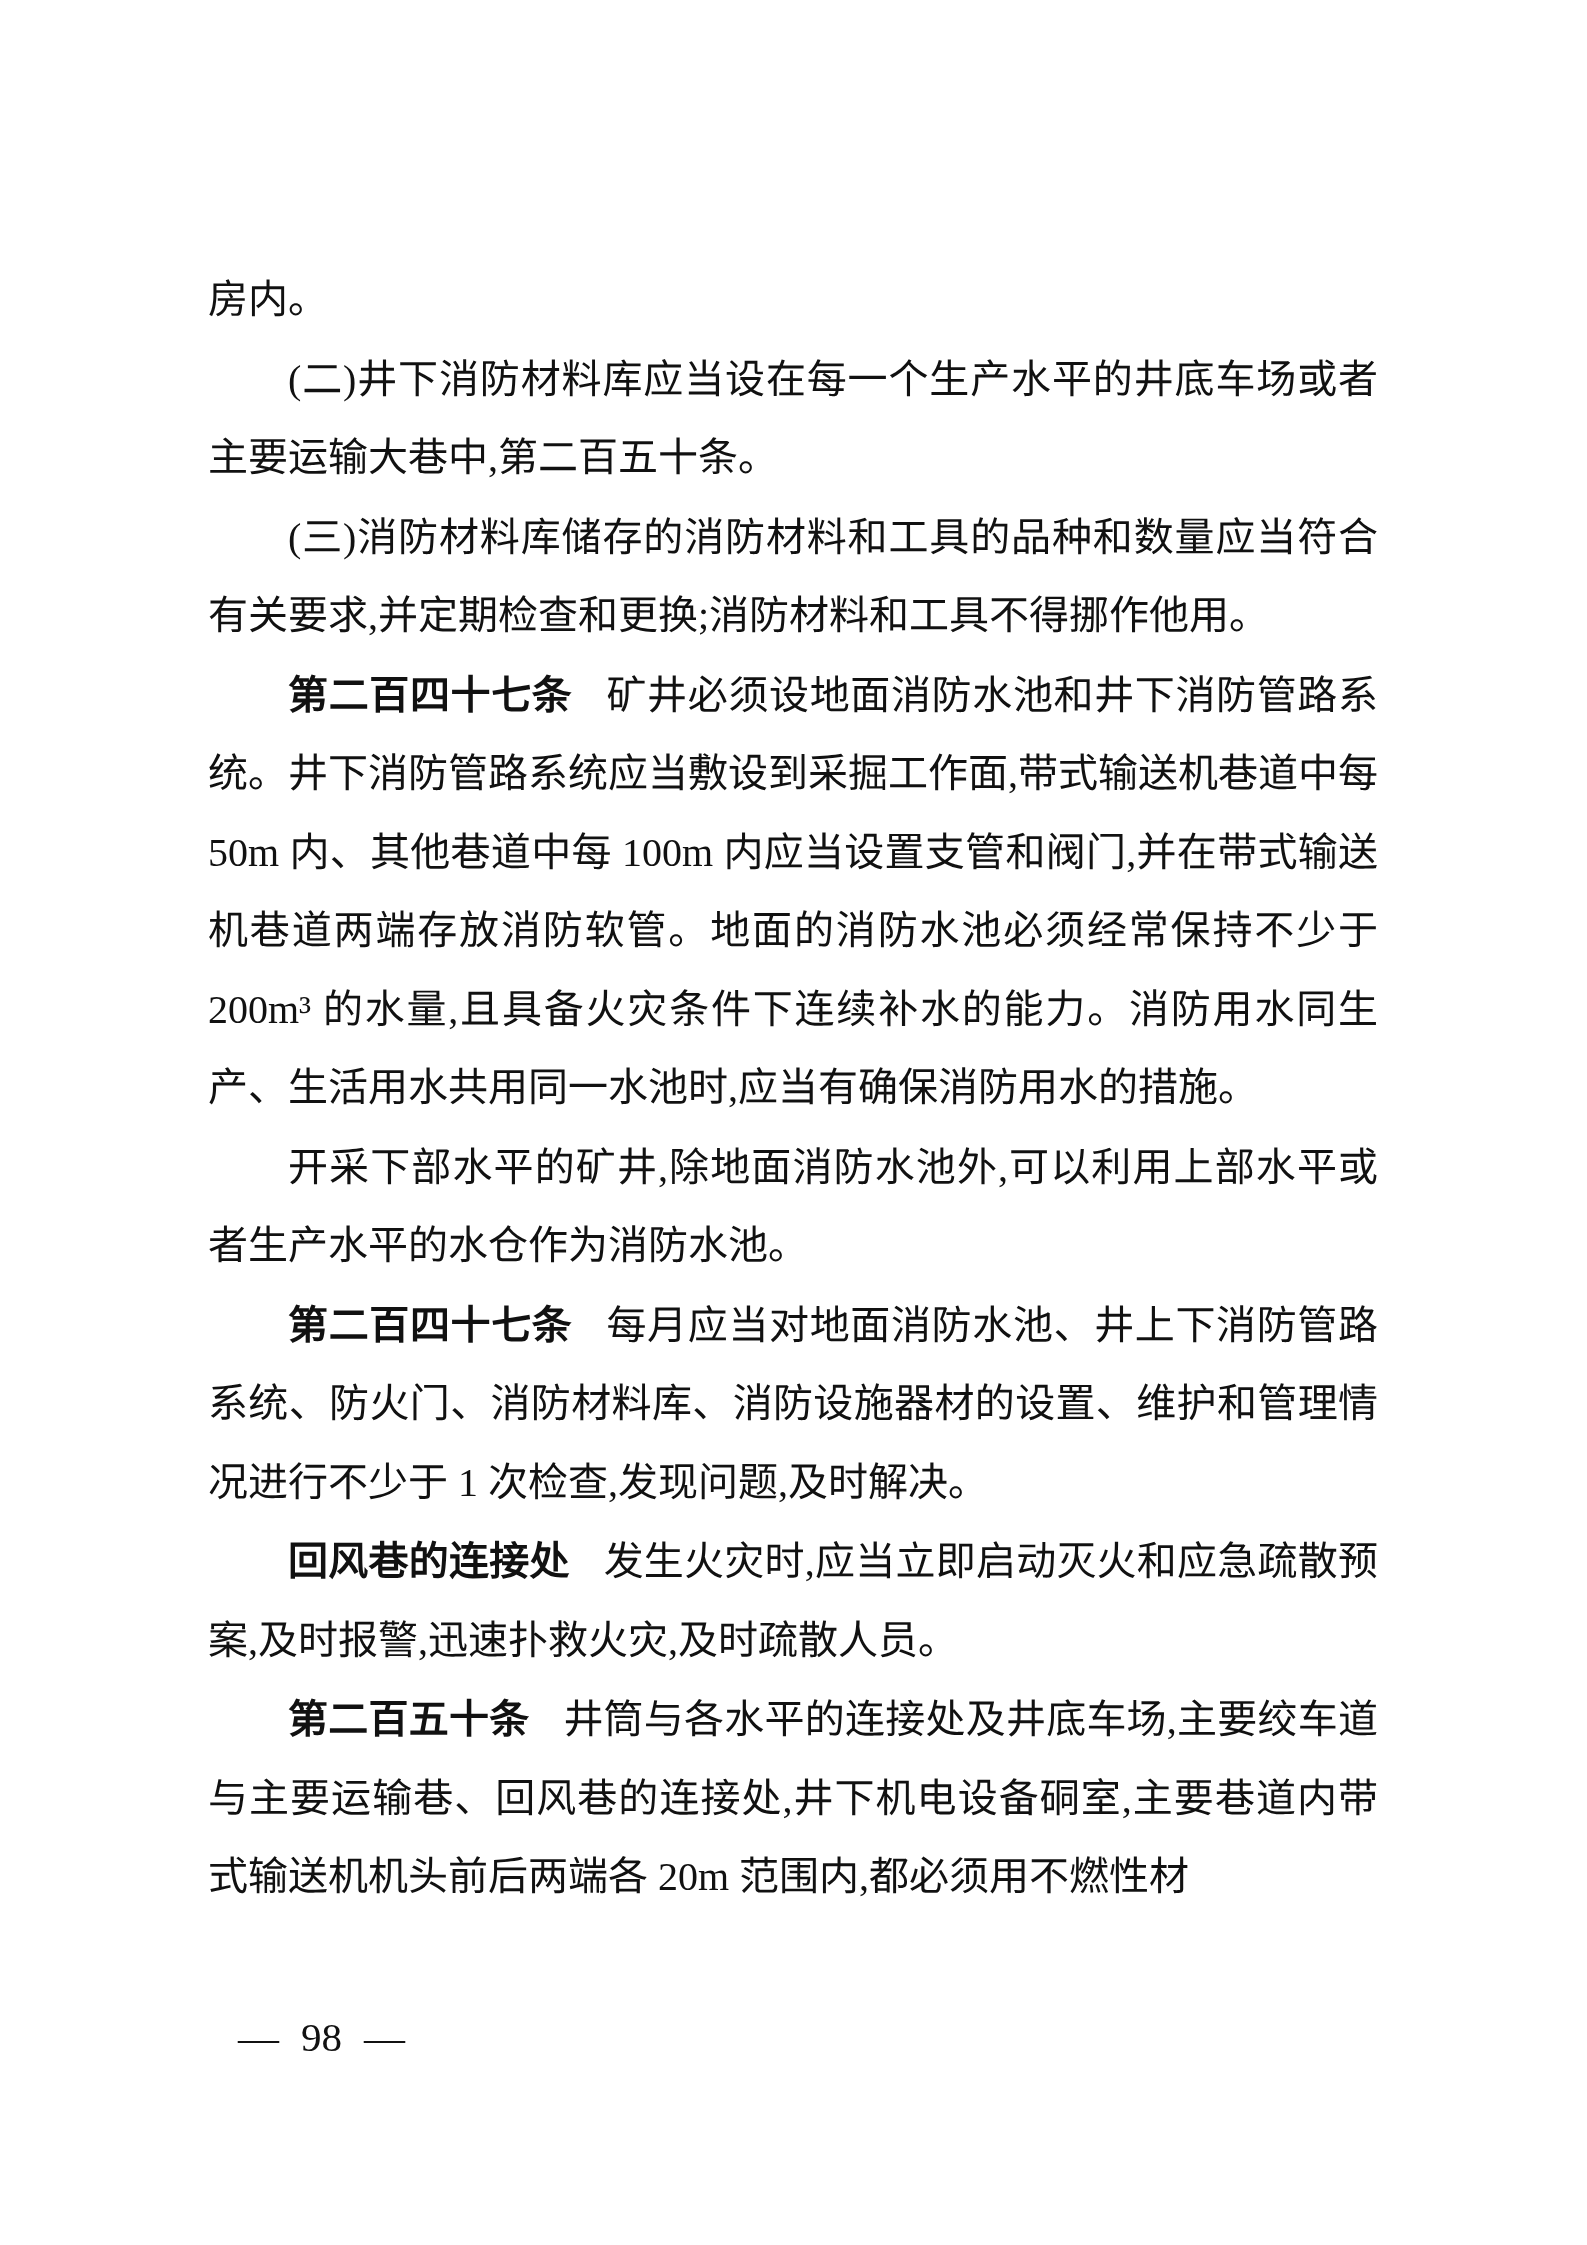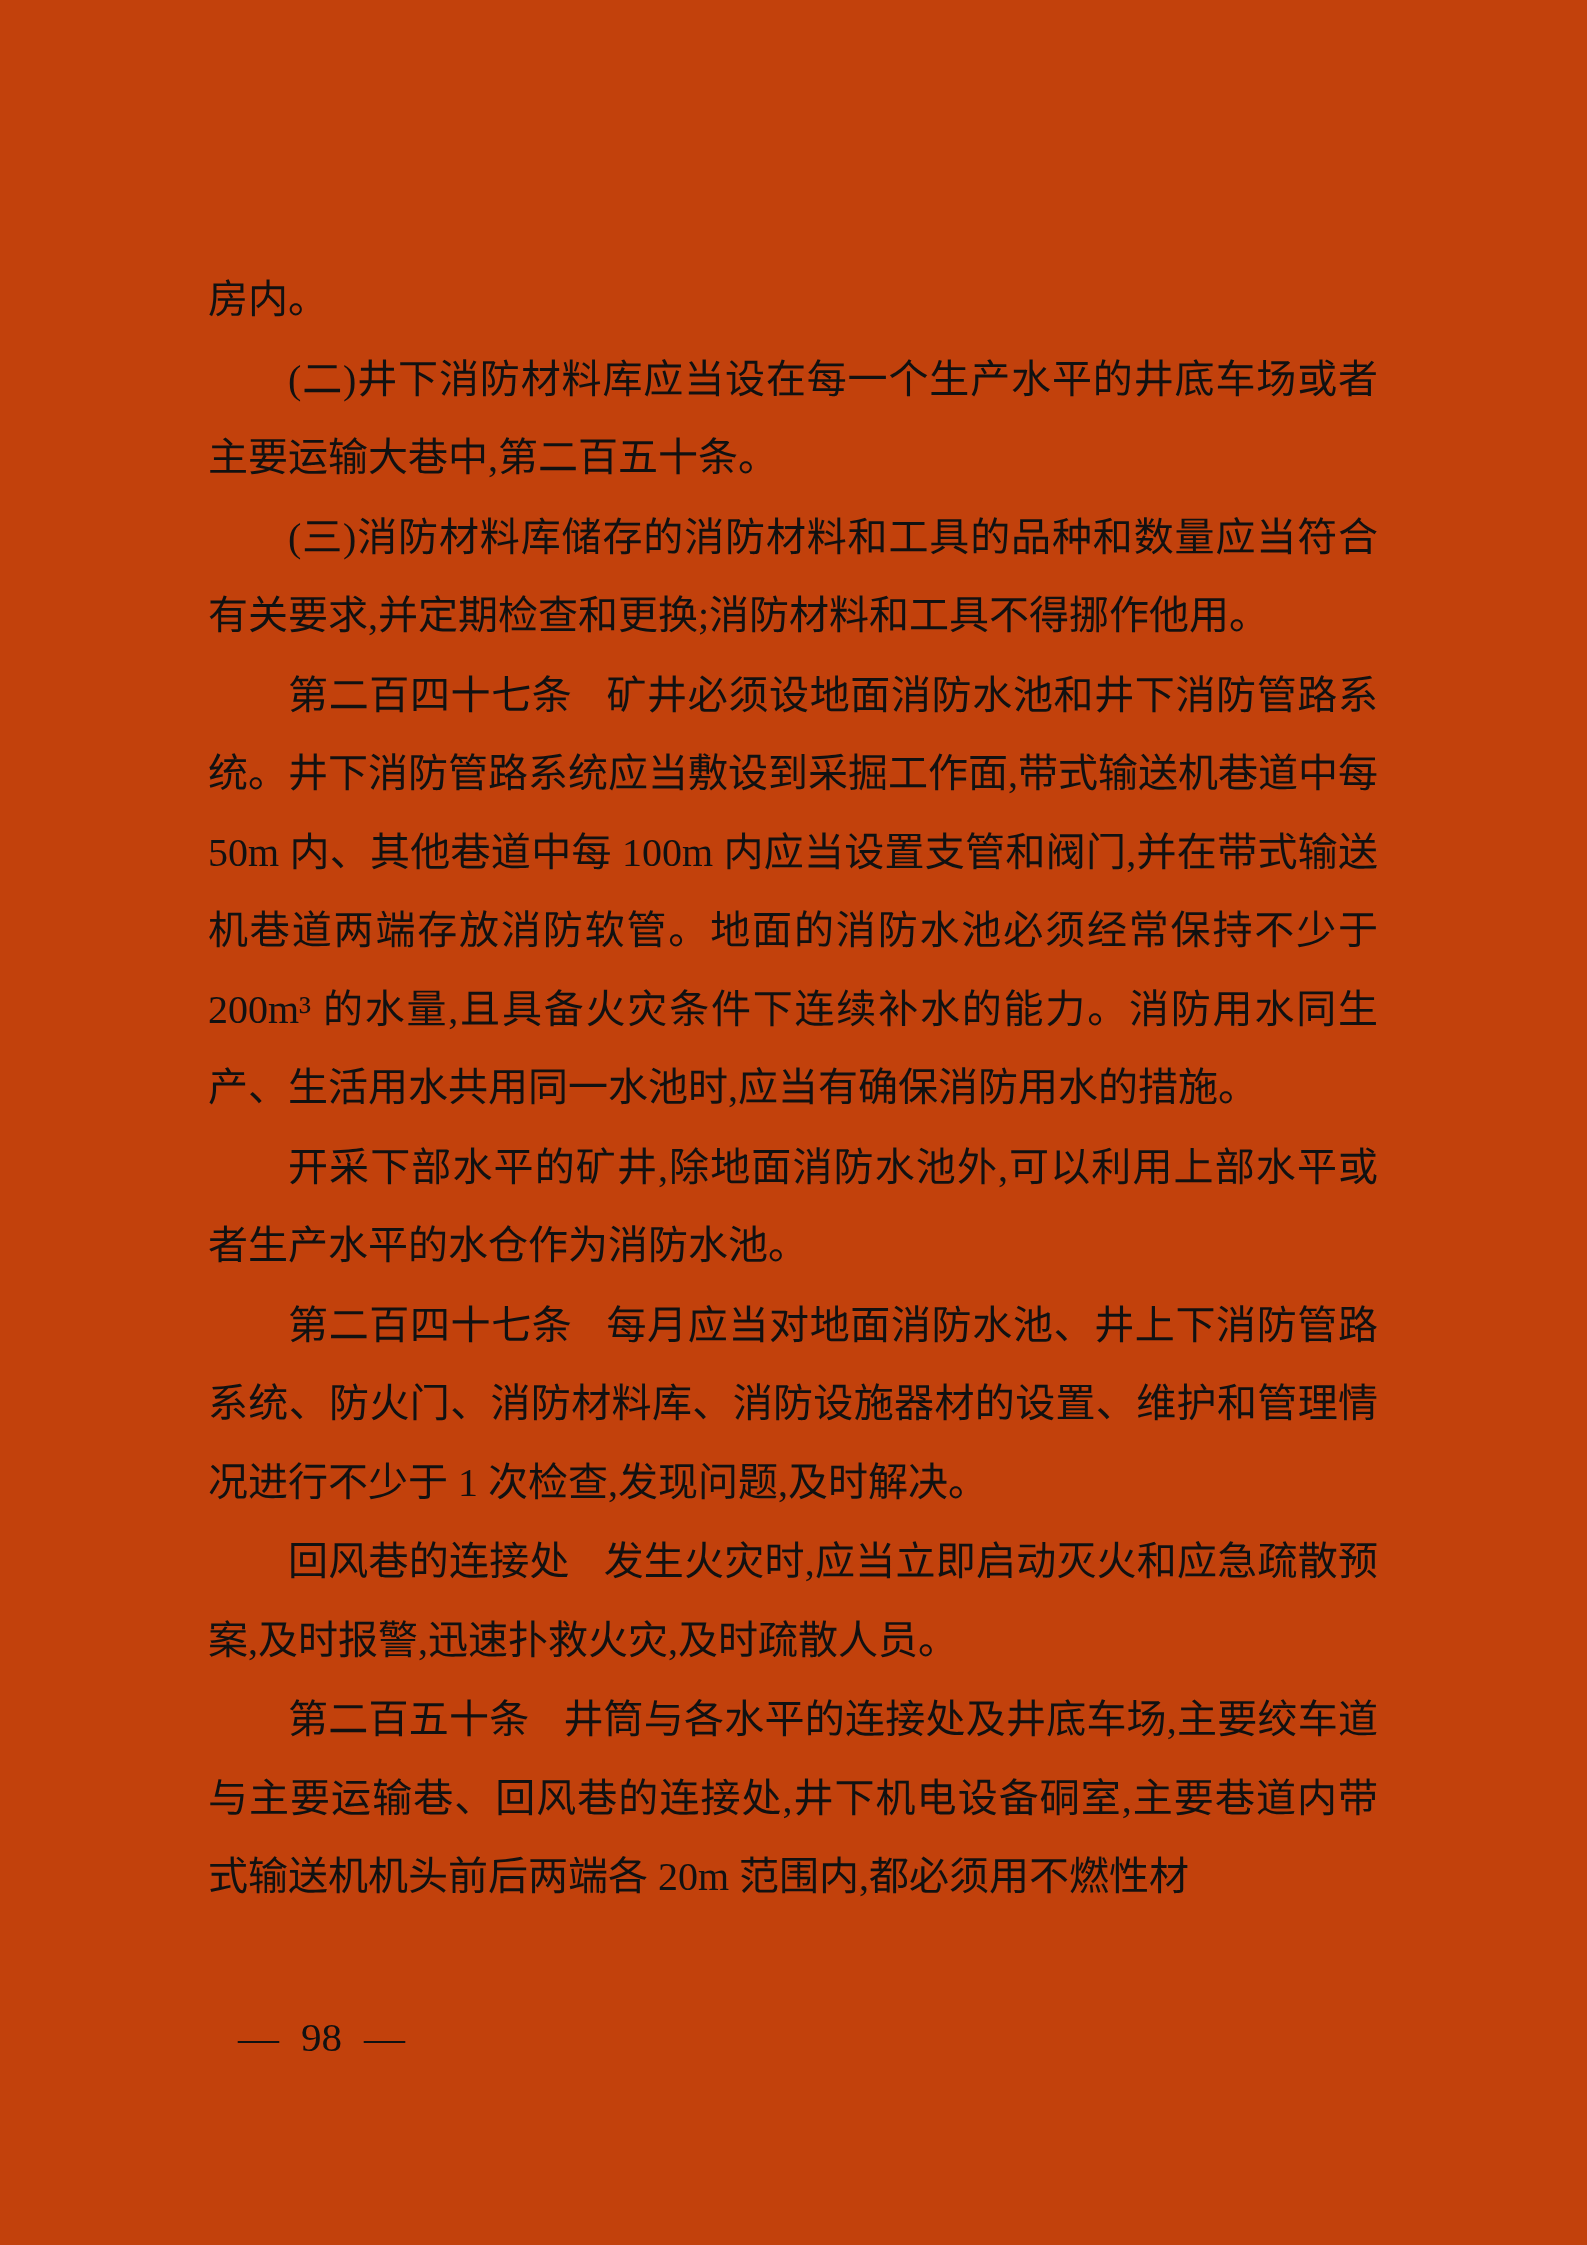--- a/index.html
+++ b/index.html
@@ -4,21 +4,21 @@
 <style>
   html, body {
     margin: 0;
     padding: 0;
     background: #e8e8e8;
   }
   .page {
     position: relative;
     width: 1587px;
     height: 2245px;
-    background: #c2410c;
+    background: #ffffff;
     overflow: hidden;
     font-family: "Liberation Serif", "DejaVu Serif", serif;
     color: #111111;
   }
   .page-body {
     position: absolute;
     left: 208px;
     top: 260px;
     width: 1170px;
   }
@@ -31,21 +31,21 @@
     text-justify: inter-ideograph;
     text-align-last: left;
     word-break: normal;
     letter-spacing: 0;
   }
   .para.indent {
     text-indent: 2em;
   }
   .article-heading {
     font-family: "Liberation Sans", "DejaVu Sans", sans-serif;
-    font-weight: 400;
+    font-weight: 700;
   }
   .article-heading:not(:empty) {
     margin-right: 0.85em;
   }
   .page-footer {
     position: absolute;
     left: 238px;
     top: 2000px;
     display: flex;
     align-items: center;

